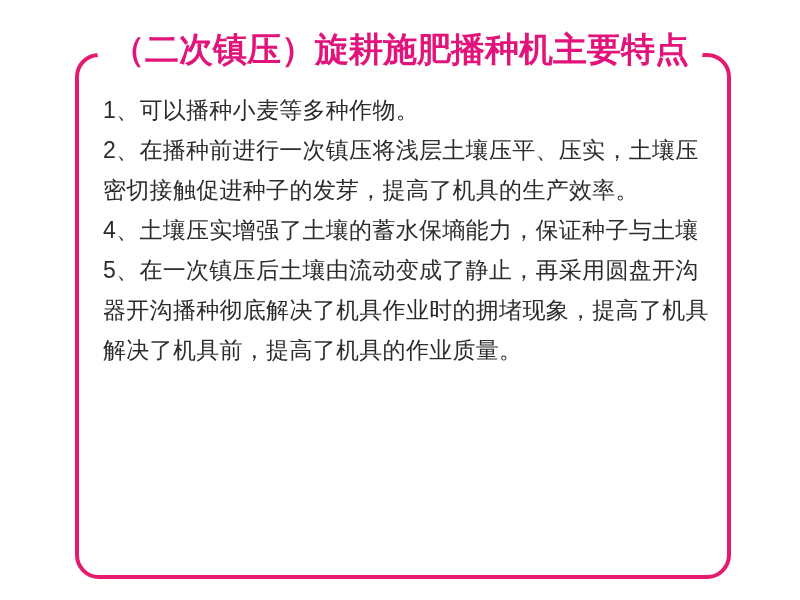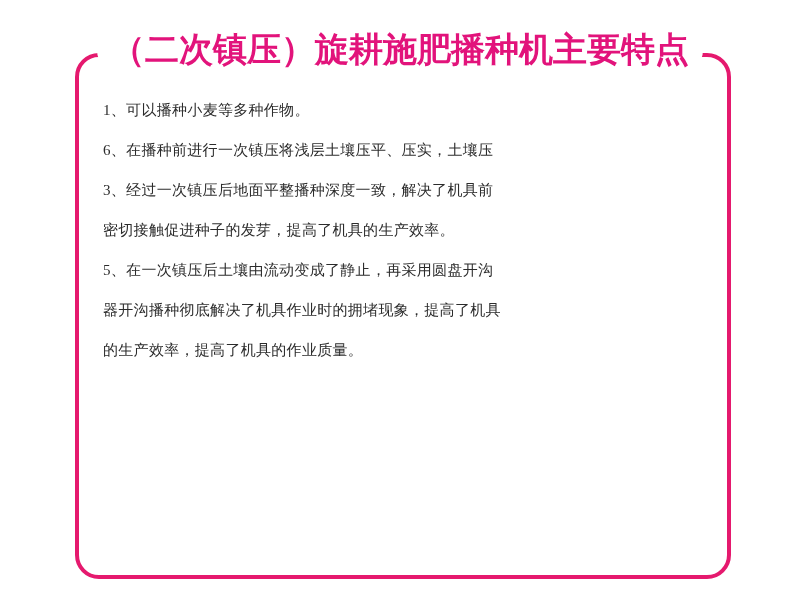--- a/index.html
+++ b/index.html
@@ -43,41 +43,40 @@
     line-height: 48px;
     white-space: nowrap;
     letter-spacing: 0px;
   }
   .body-text {
     position: absolute;
     left: 103px; top: 90px;
     width: 620px;
     z-index: 1;
     color: var(--text-color);
-    font-size: 15px;
+    font-size: 23px;
     line-height: 40px;
     letter-spacing: 0.3px;
-    font-family: Liberation Serif, serif;
   }
   .body-line {
     white-space: nowrap;
   }
 </style>
 </head>
 <body>
 
 <div class="stage">
 
   <div class="frame"></div>
 
   <div class="card-title">（二次镇压）旋耕施肥播种机主要特点</div>
 
   <div class="body-text">
     <div class="body-line">1、可以播种小麦等多种作物。</div>
-    <div class="body-line">6、在播种前进行一次镇压将浅层土壤压平、压实，土壤压</div>
-    <div class="body-line">3、经过一次镇压后地面平整播种深度一致，解决了机具前</div>
+    <div class="body-line">2、在播种前进行一次镇压将浅层土壤压平、压实，土壤压</div>
     <div class="body-line">密切接触促进种子的发芽，提高了机具的生产效率。</div>
+    <div class="body-line">4、土壤压实增强了土壤的蓄水保墒能力，保证种子与土壤</div>
     <div class="body-line">5、在一次镇压后土壤由流动变成了静止，再采用圆盘开沟</div>
     <div class="body-line">器开沟播种彻底解决了机具作业时的拥堵现象，提高了机具</div>
-    <div class="body-line">的生产效率，提高了机具的作业质量。</div>
+    <div class="body-line">解决了机具前，提高了机具的作业质量。</div>
   </div>
 
 </div>
 
 </body></html>

